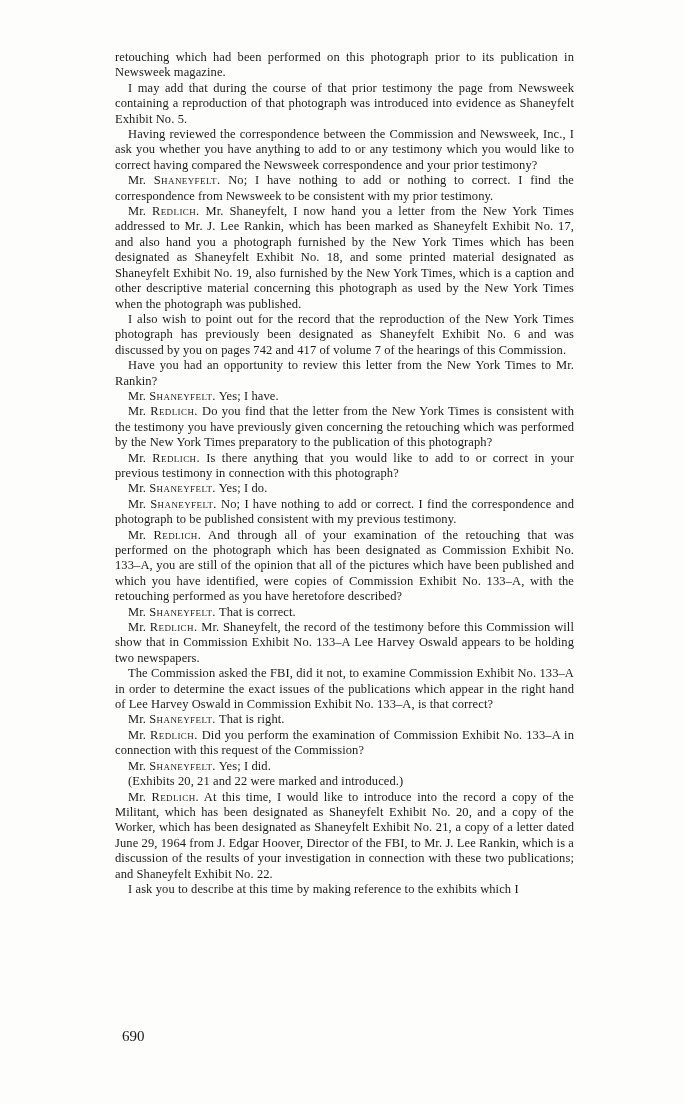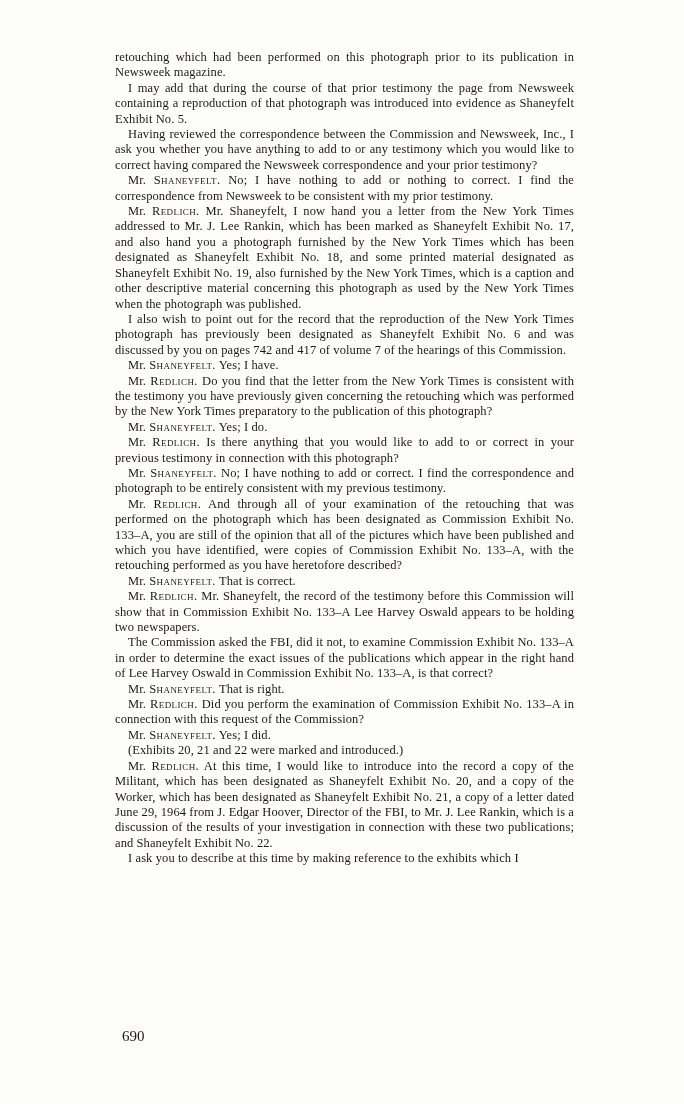--- a/index.html
+++ b/index.html
@@ -50,25 +50,26 @@
 <body>
 
 <div class="page">
   <div class="text-column">
       <p class="para"><span>retouching which had been performed on this photograph prior to its publication in Newsweek magazine.</span></p>
       <p class="para indent"><span>I may add that during the course of that prior testimony the page from Newsweek containing a reproduction of that photograph was introduced into evidence as Shaneyfelt Exhibit No. 5.</span></p>
       <p class="para indent"><span>Having reviewed the correspondence between the Commission and Newsweek, Inc., I ask you whether you have anything to add to or any testimony which you would like to correct having compared the Newsweek correspondence and your prior testimony?</span></p>
       <p class="para indent"><span>Mr. </span><span class="sc">Shaneyfelt.</span><span> No; I have nothing to add or nothing to correct. I find the correspondence from Newsweek to be consistent with my prior testimony.</span></p>
       <p class="para indent"><span>Mr. </span><span class="sc">Redlich.</span><span> Mr. Shaneyfelt, I now hand you a letter from the New York Times addressed to Mr. J. Lee Rankin, which has been marked as Shaneyfelt Exhibit No. 17, and also hand you a photograph furnished by the New York Times which has been designated as Shaneyfelt Exhibit No. 18, and some printed material designated as Shaneyfelt Exhibit No. 19, also furnished by the New York Times, which is a caption and other descriptive material concerning this photograph as used by the New York Times when the photograph was published.</span></p>
       <p class="para indent"><span>I also wish to point out for the record that the reproduction of the New York Times photograph has previously been designated as Shaneyfelt Exhibit No. 6 and was discussed by you on pages 742 and 417 of volume 7 of the hearings of this Commission.</span></p>
+      <p class="para indent"><span>Have you had an opportunity to review this letter from the New York Times to Mr. Rankin?</span></p>
       <p class="para indent"><span>Mr. </span><span class="sc">Shaneyfelt.</span><span> Yes; I have.</span></p>
       <p class="para indent"><span>Mr. </span><span class="sc">Redlich.</span><span> Do you find that the letter from the New York Times is consistent with the testimony you have previously given concerning the retouching which was performed by the New York Times preparatory to the publication of this photograph?</span></p>
+      <p class="para indent"><span>Mr. </span><span class="sc">Redlich.</span><span> Is there anything that you would like to add to or correct in your previous testimony in connection with this photograph?</span></p>
       <p class="para indent"><span>Mr. </span><span class="sc">Shaneyfelt.</span><span> Yes; I do.</span></p>
-      <p class="para indent"><span>Mr. </span><span class="sc">Redlich.</span><span> Is there anything that you would like to add to or correct in your previous testimony in connection with this photograph?</span></p>
-      <p class="para indent"><span>Mr. </span><span class="sc">Shaneyfelt.</span><span> No; I have nothing to add or correct. I find the correspondence and photograph to be entirely consistent with my previous testimony.</span></p>
+      <p class="para indent"><span>Mr. </span><span class="sc">Shaneyfelt.</span><span> No; I have nothing to add or correct. I find the correspondence and photograph to be published consistent with my previous testimony.</span></p>
       <p class="para indent"><span>Mr. </span><span class="sc">Redlich.</span><span> And through all of your examination of the retouching that was performed on the photograph which has been designated as Commission Exhibit No. 133–A, you are still of the opinion that all of the pictures which have been published and which you have identified, were copies of Commission Exhibit No. 133–A, with the retouching performed as you have heretofore described?</span></p>
       <p class="para indent"><span>Mr. </span><span class="sc">Shaneyfelt.</span><span> That is correct.</span></p>
       <p class="para indent"><span>Mr. </span><span class="sc">Redlich.</span><span> Mr. Shaneyfelt, the record of the testimony before this Commission will show that in Commission Exhibit No. 133–A Lee Harvey Oswald appears to be holding two newspapers.</span></p>
       <p class="para indent"><span>The Commission asked the FBI, did it not, to examine Commission Exhibit No. 133–A in order to determine the exact issues of the publications which appear in the right hand of Lee Harvey Oswald in Commission Exhibit No. 133–A, is that correct?</span></p>
       <p class="para indent"><span>Mr. </span><span class="sc">Shaneyfelt.</span><span> That is right.</span></p>
       <p class="para indent"><span>Mr. </span><span class="sc">Redlich.</span><span> Did you perform the examination of Commission Exhibit No. 133–A in connection with this request of the Commission?</span></p>
       <p class="para indent"><span>Mr. </span><span class="sc">Shaneyfelt.</span><span> Yes; I did.</span></p>
       <p class="para indent"><span>(Exhibits 20, 21 and 22 were marked and introduced.)</span></p>
       <p class="para indent"><span>Mr. </span><span class="sc">Redlich.</span><span> At this time, I would like to introduce into the record a copy of the Militant, which has been designated as Shaneyfelt Exhibit No. 20, and a copy of the Worker, which has been designated as Shaneyfelt Exhibit No. 21, a copy of a letter dated June 29, 1964 from J. Edgar Hoover, Director of the FBI, to Mr. J. Lee Rankin, which is a discussion of the results of your investigation in connection with these two publications; and Shaneyfelt Exhibit No. 22.</span></p>
       <p class="para indent"><span>I ask you to describe at this time by making reference to the exhibits which I</span></p>

